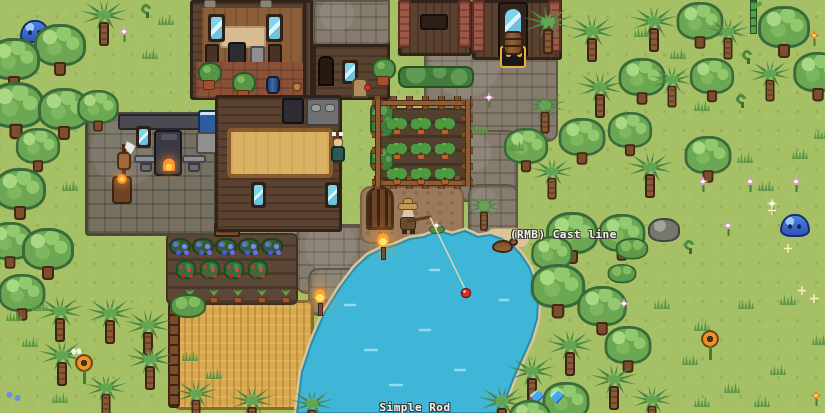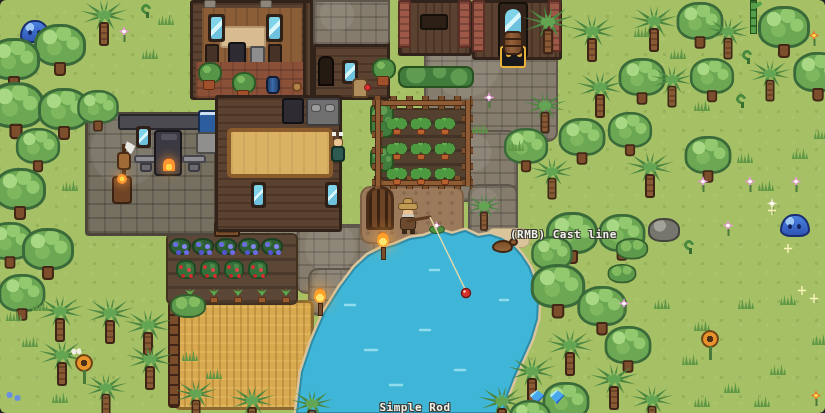--- a/index.html
+++ b/index.html
@@ -3,21 +3,21 @@
 <meta charset="utf-8">
 <style>
   html,body{margin:0;padding:0;background:#222}
   #stage{position:relative;width:825px;height:413px;overflow:hidden;
     font-family:"DejaVu Sans Mono",monospace;
     background-color:#a6c065;
     background-image:
       radial-gradient(rgba(255,255,255,.06) 1.5px, transparent 1.8px),
       radial-gradient(rgba(60,90,30,.14) 1.5px, transparent 1.8px);
     background-size:26px 26px,19px 19px;
-    background-position:0 0,9px 7px;border-radius:6px;}
+    background-position:0 0,9px 7px;}
   .abs{position:absolute;box-sizing:border-box}
   
   .cobble{background-color:#857c6d;border:2px solid #5e564a;border-radius:10px;
     background-image:
       radial-gradient(circle at 30% 30%, rgba(255,255,255,.08) 0 28%, transparent 30%),
       repeating-linear-gradient(0deg, rgba(0,0,0,.16) 0 2px, transparent 2px 13px),
       repeating-linear-gradient(90deg, rgba(0,0,0,.12) 0 2px, transparent 2px 15px);}
   .dirt{background-color:#9b7a5c;border:2px solid #7c5f44;border-radius:10px;
     background-image:radial-gradient(rgba(0,0,0,.12) 2px, transparent 2.4px);background-size:12px 10px}
   .sand{background:#d9c49c;border:1px solid #b9a478;border-radius:8px}

